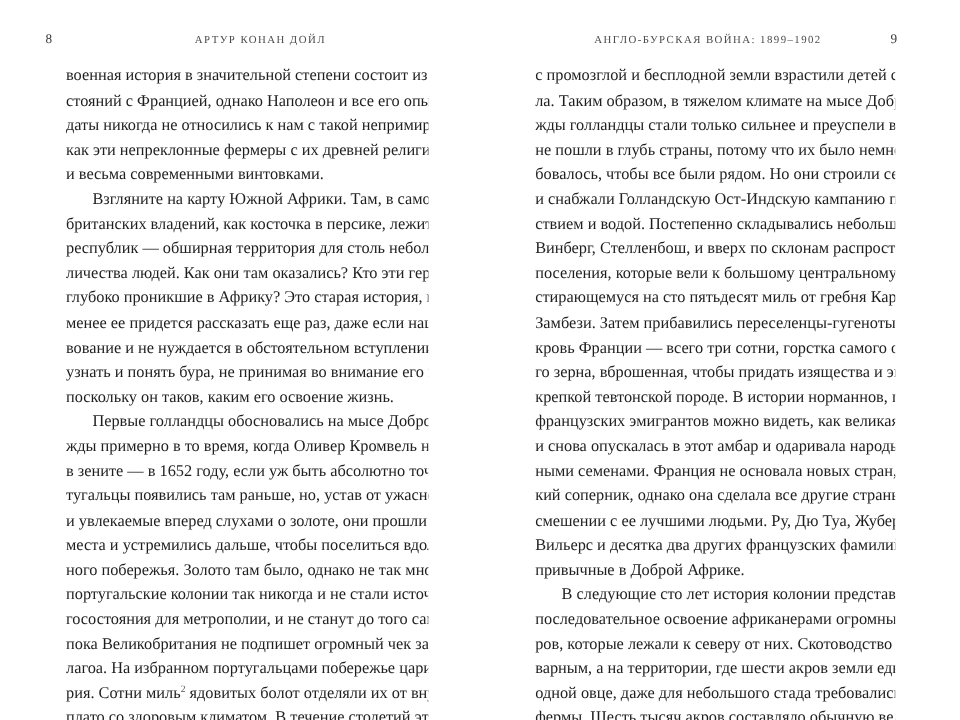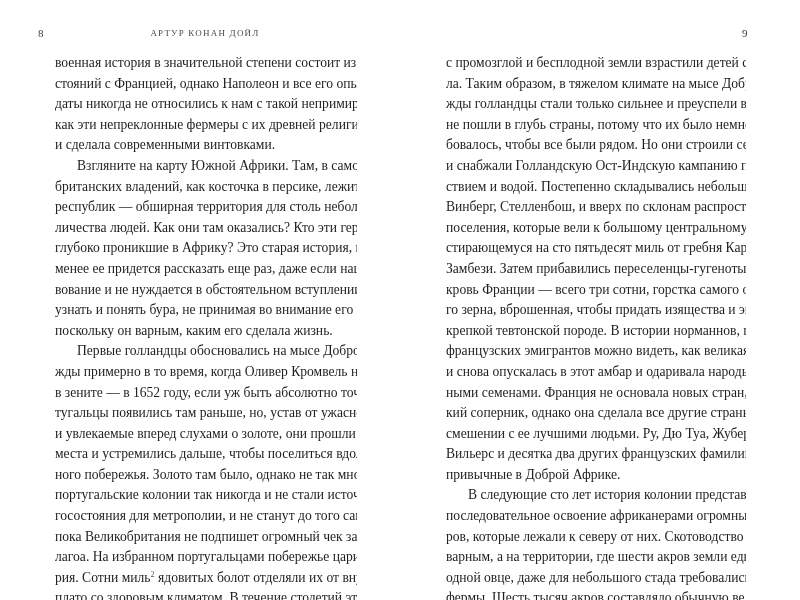--- a/index.html
+++ b/index.html
@@ -18,21 +18,21 @@
     font-size: 9px; letter-spacing: 1.2px;
     color: #4a4a4a; text-transform: uppercase;
     font-family: "Liberation Serif", serif;
   }
   .page-number {
     position: absolute; top: 27px;
     font-size: 11px; color: #3a3a3a;
     font-family: "Liberation Serif", serif;
   }
   .left .page-number { left: 38px; }
-  .left .running-head { left: 0; width: 400px; text-align: center; padding-left: 10px; box-sizing: border-box; }
+  .left .running-head { left: 12px; width: 400px; text-align: center; padding-left: 10px; box-sizing: border-box; }
   .right .page-number { left: 342px; }
   .right .running-head { left: 0; width: 400px; text-align: center; padding-right: 20px; box-sizing: border-box; }
   .text-block {
     position: absolute; top: 53px;
     width: 302px;
     font-family: "Liberation Serif", serif;
     font-size: 13.6px;
     line-height: 20.6px;
     text-align: justify;
     color: #1e1e1e;
@@ -48,47 +48,48 @@
 <body>
 
 <div class="page left">
   <div class="page-number">8</div>
   <div class="running-head">Артур Конан Дойл</div>
   <div class="text-block" id="left-text">
       <span class="line">военная история в значительной степени состоит из противо-</span>
       <span class="line">стояний с Францией, однако Наполеон и все его опытные сол-</span>
       <span class="line">даты никогда не относились к нам с такой непримиримостью,</span>
       <span class="line">как эти непреклонные фермеры с их древней религиозностью</span>
-      <span class="line last">и сделала современными винтовками.</span>
+      <span class="line last">и весьма современными винтовками.</span>
       <span class="line indent">Взгляните на карту Южной Африки. Там, в самом центре</span>
       <span class="line">британских владений, как косточка в персике, лежит земля двух</span>
       <span class="line">республик — обширная территория для столь небольшого ко-</span>
       <span class="line">личества людей. Как они там оказались? Кто эти германцы, так</span>
       <span class="line">глубоко проникшие в Африку? Это старая история, но тем не</span>
       <span class="line">менее ее придется рассказать еще раз, даже если наше повест-</span>
       <span class="line">вование и не нуждается в обстоятельном вступлении. Нельзя</span>
       <span class="line">узнать и понять бура, не принимая во внимание его прошлое,</span>
-      <span class="line last">поскольку он варным, каким его сделала жизнь.</span>
+      <span class="line last">поскольку он таков, каким его освоение жизнь.</span>
       <span class="line indent">Первые голландцы обосновались на мысе Доброй Наде-</span>
       <span class="line">жды примерно в то время, когда Оливер Кромвель находился</span>
       <span class="line">в зените — в 1652 году, если уж быть абсолютно точным. Пор-</span>
       <span class="line">тугальцы появились там раньше, но, устав от ужасной погоды</span>
       <span class="line">и увлекаемые вперед слухами о золоте, они прошли мимо этого</span>
       <span class="line">места и устремились дальше, чтобы поселиться вдоль восточ-</span>
       <span class="line">ного побережья. Золото там было, однако не так много, и эти</span>
       <span class="line">португальские колонии так никогда и не стали источником бла-</span>
       <span class="line">госостояния для метрополии, и не станут до того самого дня,</span>
       <span class="line">пока Великобритания не подпишет огромный чек за залив Де-</span>
       <span class="line">лагоа. На избранном португальцами побережье царила маля-</span>
       <span class="line">рия. Сотни миль<sup>2</sup> ядовитых болот отделяли их от внутреннего</span>
       <span class="line">плато со здоровым климатом. В течение столетий эти пионеры</span>
     </div>
 </div>
 
 <div class="page right">
+  <div class="running-head">Англо-бурская война: 1899–1902</div>
   <div class="page-number">9</div>
   <div class="text-block" id="right-text">
       <span class="line">с промозглой и бесплодной земли взрастили детей света и пек-</span>
       <span class="line">ла. Таким образом, в тяжелом климате на мысе Доброй Наде-</span>
       <span class="line">жды голландцы стали только сильнее и преуспели во всем. Они</span>
       <span class="line">не пошли в глубь страны, потому что их было немного, а тре-</span>
       <span class="line">бовалось, чтобы все были рядом. Но они строили себе дома</span>
       <span class="line">и снабжали Голландскую Ост-Индскую кампанию продоволь-</span>
       <span class="line">ствием и водой. Постепенно складывались небольшие городки:</span>
       <span class="line">Винберг, Стелленбош, и вверх по склонам распространялись</span>

